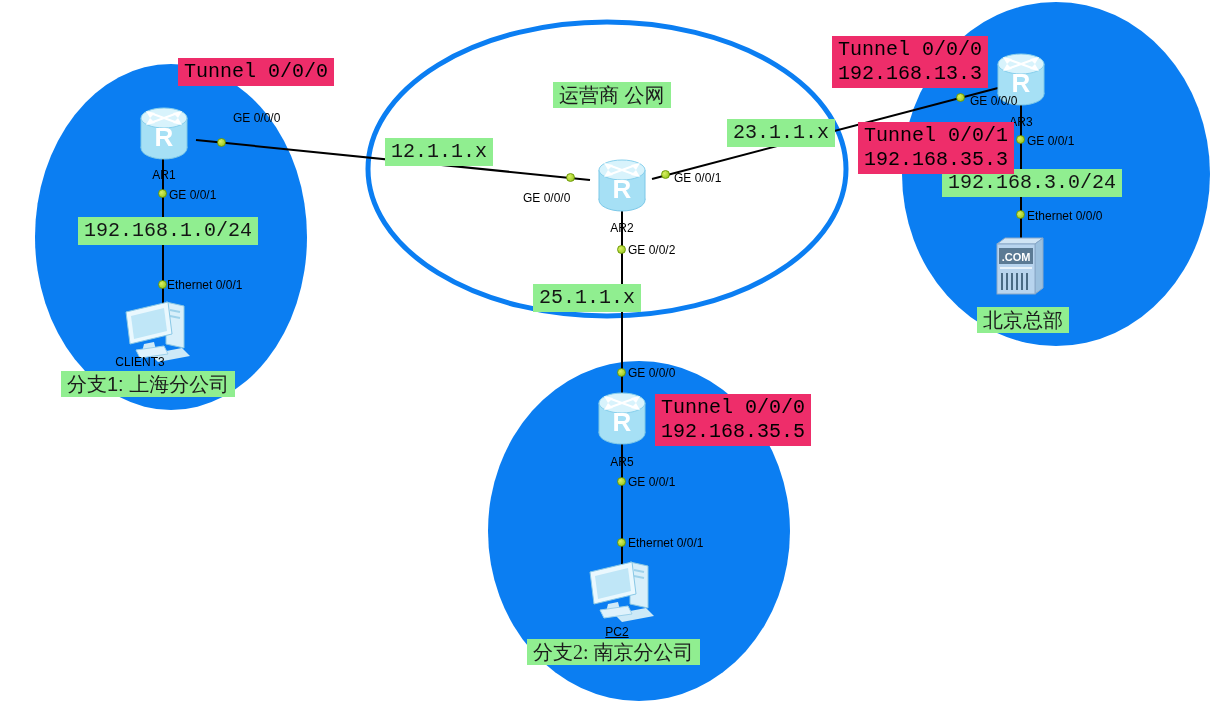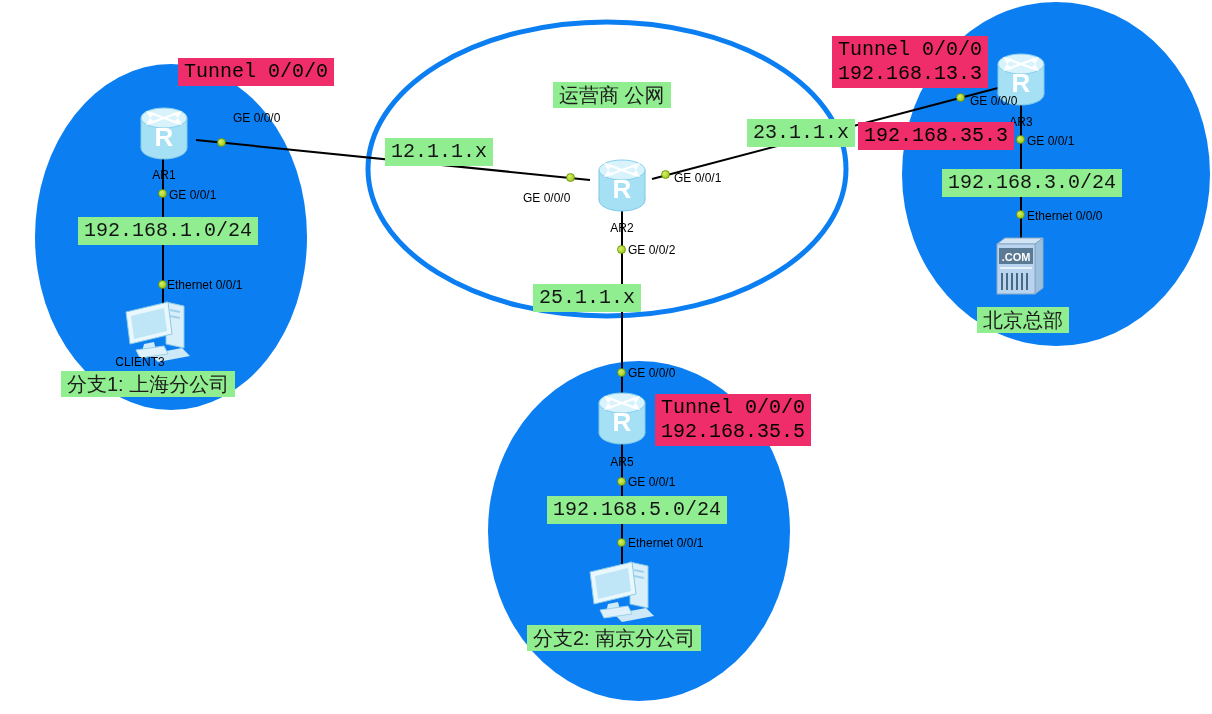--- a/index.html
+++ b/index.html
@@ -197,38 +197,38 @@
   <div class="port" style="left:628px; top:244px;">GE 0/0/2</div>
   <div class="port" style="left:970px; top:95px;">GE 0/0/0</div>
   <div class="port" style="left:1027px; top:135px;">GE 0/0/1</div>
   <div class="port" style="left:1027px; top:210px;">Ethernet 0/0/0</div>
   <div class="port" style="left:628px; top:367px;">GE 0/0/0</div>
   <div class="port" style="left:628px; top:476px;">GE 0/0/1</div>
   <div class="port" style="left:628px; top:537px;">Ethernet 0/0/1</div>
 
   <div class="lbl-mono bg-green" style="left:78px;  top:217px;">192.168.1.0/24</div>
   <div class="lbl-mono bg-green" style="left:385px; top:138px;">12.1.1.x</div>
-  <div class="lbl-mono bg-green" style="left:727px; top:119px;margin-left:20px;">23.1.1.x</div>
+  <div class="lbl-mono bg-green" style="left:727px; top:119px;">23.1.1.x</div>
   <div class="lbl-mono bg-green" style="left:942px; top:169px;">192.168.3.0/24</div>
   <div class="lbl-mono bg-green" style="left:533px; top:284px;">25.1.1.x</div>
-  <div class="lbl-mono bg-green" style="left:547px; top:496px;">192.168.5.0/24</div>
 
   <div class="lbl-mono bg-pink" style="left:178px; top:58px;">
     <div>Tunnel 0/0/0</div>
   </div>
   <div class="lbl-mono bg-pink" style="left:832px; top:36px;">
     <div>Tunnel 0/0/0</div>
     <div>192.168.13.3</div>
   </div>
   <div class="lbl-mono bg-pink" style="left:858px; top:122px;">
+    <div>Tunnel 0/0/1</div>
     <div>192.168.35.3</div>
   </div>
   <div class="lbl-mono bg-pink" style="left:655px; top:394px;">
     <div>Tunnel 0/0/0</div>
     <div>192.168.35.5</div>
   </div>
 
   <div class="lbl-zh" style="left:553px; top:82px;">运营商 公网</div>
   <div class="lbl-zh" style="left:61px;  top:371px;">分支1: 上海分公司</div>
   <div class="lbl-zh" style="left:977px; top:307px;">北京总部</div>
-  <div class="lbl-zh" style="left:527px; top:625px;">分支2: 南京分公司</div>
+  <div class="lbl-zh" style="left:527px; top:639px;font-family:Liberation Serif, serif;">分支2: 南京分公司</div>
 
 </div>
 
 </body></html>

